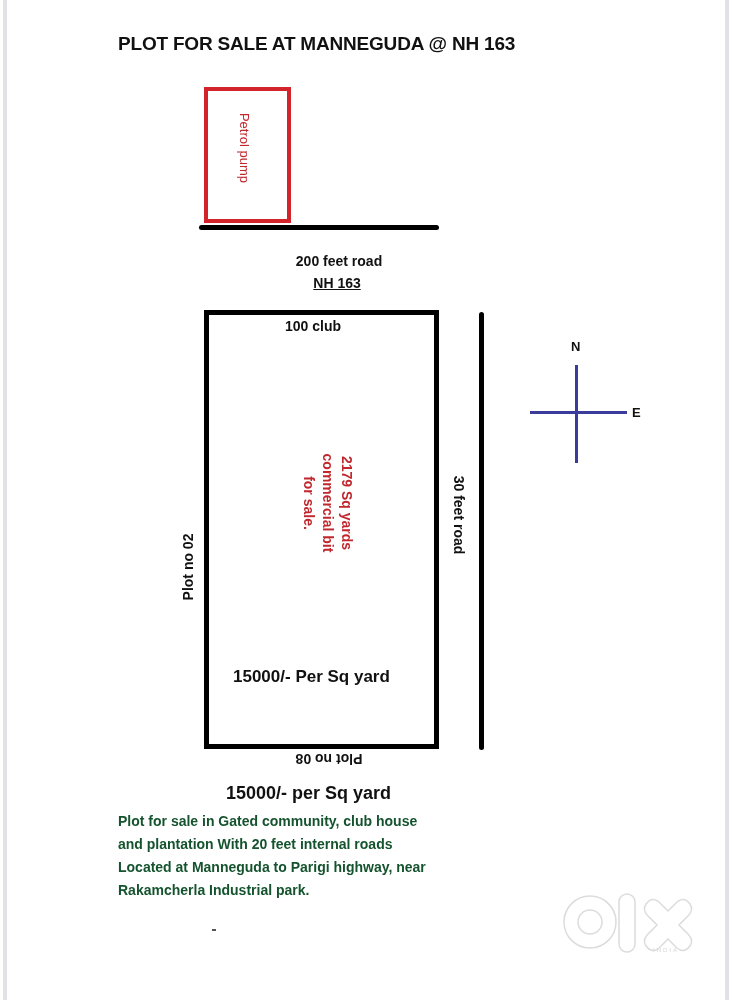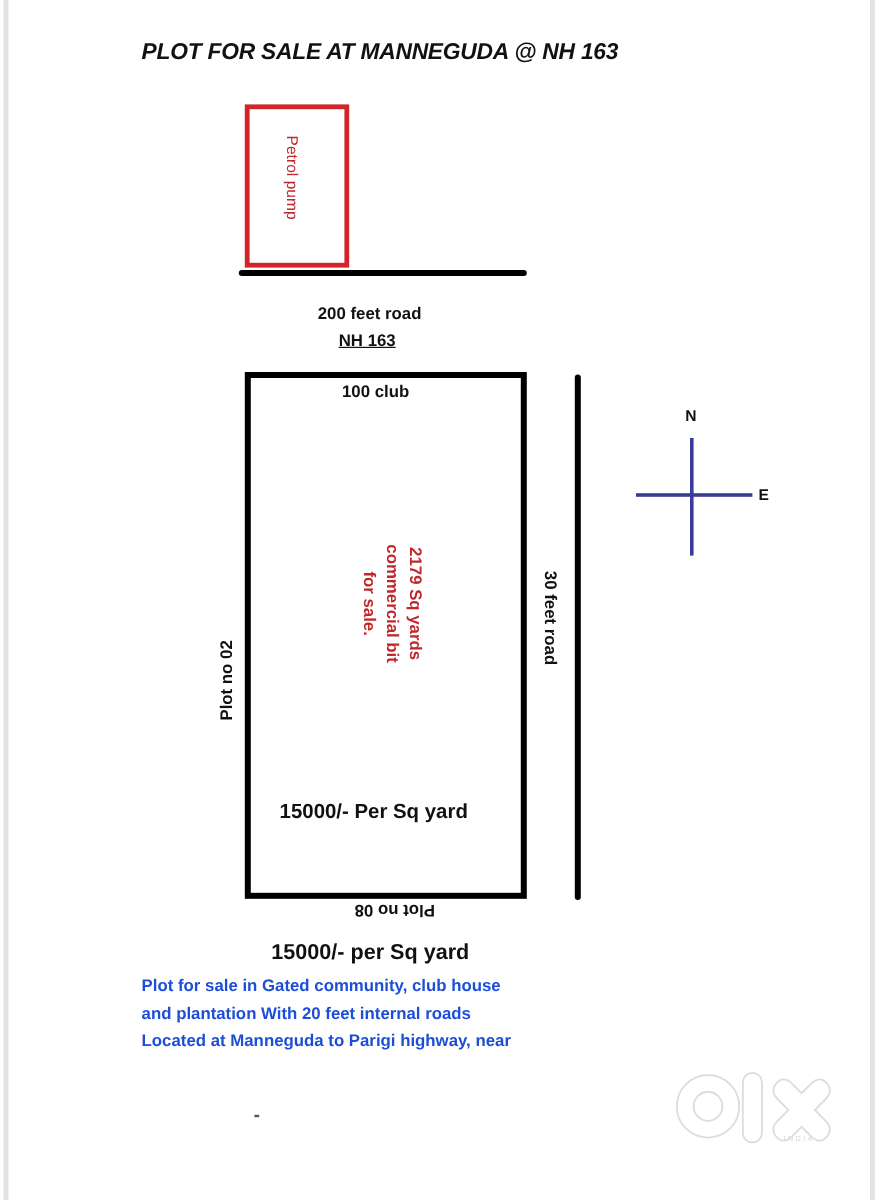--- a/index.html
+++ b/index.html
@@ -12,35 +12,35 @@
   .frame-left {
     position: absolute; left: 3px; top: 0; width: 4px; height: 1000px;
     background: #e2e2e6;
   }
   .frame-right {
     position: absolute; left: 725px; top: 0; width: 4px; height: 1000px;
     background: #e2e2e6;
   }
   .abs { position: absolute; white-space: nowrap; }
   .title {
-    left: 118px; top: 33px; font-size: 19px; font-weight: bold; letter-spacing: -0.2px; font-style: italic;
+    left: 118px; top: 33px; font-size: 19px; font-weight: bold; letter-spacing: -0.2px;
   }
   .petrol-box {
     position: absolute; left: 204px; top: 87px; width: 79px; height: 128px;
     border: 4px solid #d3242b;
   }
   .petrol-label {
     position: absolute; left: 244px; top: 148px; font-size: 13px; color: #c0282e;
     transform: translate(-50%, -50%) rotate(90deg);
   }
   .nh-road {
     position: absolute; left: 199px; top: 225px; width: 240px; height: 5px;
     background: #000; border-radius: 3px;
   }
-  .road-label { font-size: 14px; font-weight: bold; transform: translateX(-50%); }
+  .road-label { font-size: 14px; font-weight: bold; transform: translateX(-50%); margin-left: 31px; }
   .plot-rect {
     position: absolute; left: 204px; top: 310px; width: 225px; height: 429px;
     border: 5px solid #000;
   }
   .side-road {
     position: absolute; left: 479px; top: 312px; width: 5px; height: 438px;
     background: #000; border-radius: 3px;
   }
   .rot90 { transform: translate(-50%, -50%) rotate(90deg); }
   .rotm90 { transform: translate(-50%, -50%) rotate(-90deg); }
@@ -60,21 +60,21 @@
   }
   .compass-h {
     position: absolute; left: 530px; top: 411px; width: 97px; height: 3px; background: #3b3b9b;
   }
   .compass-label { font-size: 13px; font-weight: bold; }
   .price-below {
     left: 226px; top: 783px; font-size: 18px; font-weight: bold;
   }
   .desc {
     position: absolute; left: 118px; top: 810px; font-size: 14px; font-weight: bold;
-    line-height: 23px; color: #1d4ed8;
+    line-height: 23px; color: #14532d;
   }
   .desc div { white-space: nowrap; }
   .dash {
     position: absolute; left: 212px; top: 929px; width: 4px; height: 2px; background: #555;
   }
   .olx {
     position: absolute; left: 562px; top: 890px; width: 136px; height: 70px;
   }
   .olx-sub {
     position: absolute; left: 653px; top: 947px; font-size: 6px; letter-spacing: 2px; color: #d6d6d6;
@@ -116,20 +116,21 @@
 <div class="compass-v"></div>
 <div class="compass-h"></div>
 <div class="abs compass-label" style="left:571px; top:339px;">N</div>
 <div class="abs compass-label" style="left:632px; top:405px;">E</div>
 
 <div class="abs price-below">15000/- per Sq yard</div>
 <div class="desc">
   <div>Plot for sale in Gated community, club house</div>
   <div>and plantation With 20 feet internal roads</div>
   <div>Located at  Manneguda to Parigi highway, near</div>
+  <div>Rakamcherla Industrial park.</div>
 </div>
 
 <div class="dash"></div>
 
 <svg class="olx" viewBox="0 0 136 70" width="136" height="70">
   <g fill="none" stroke="#dcdcdc" stroke-width="1.5">
     <circle cx="28" cy="32" r="26"></circle>
     <circle cx="28" cy="32" r="12"></circle>
     <rect x="57" y="4" width="16" height="58" rx="8"></rect>
     <path d="M84 14 q6 -8 13 -2 l9 9 l9 -9 q7 -6 13 2 q4 6 -2 12 l-9 9 l9 9 q6 6 2 12 q-6 8 -13 2 l-9 -9 l-9 9 q-7 6 -13 -2 q-4 -6 2 -12 l9 -9 l-9 -9 q-6 -6 -2 -12 z"></path>

